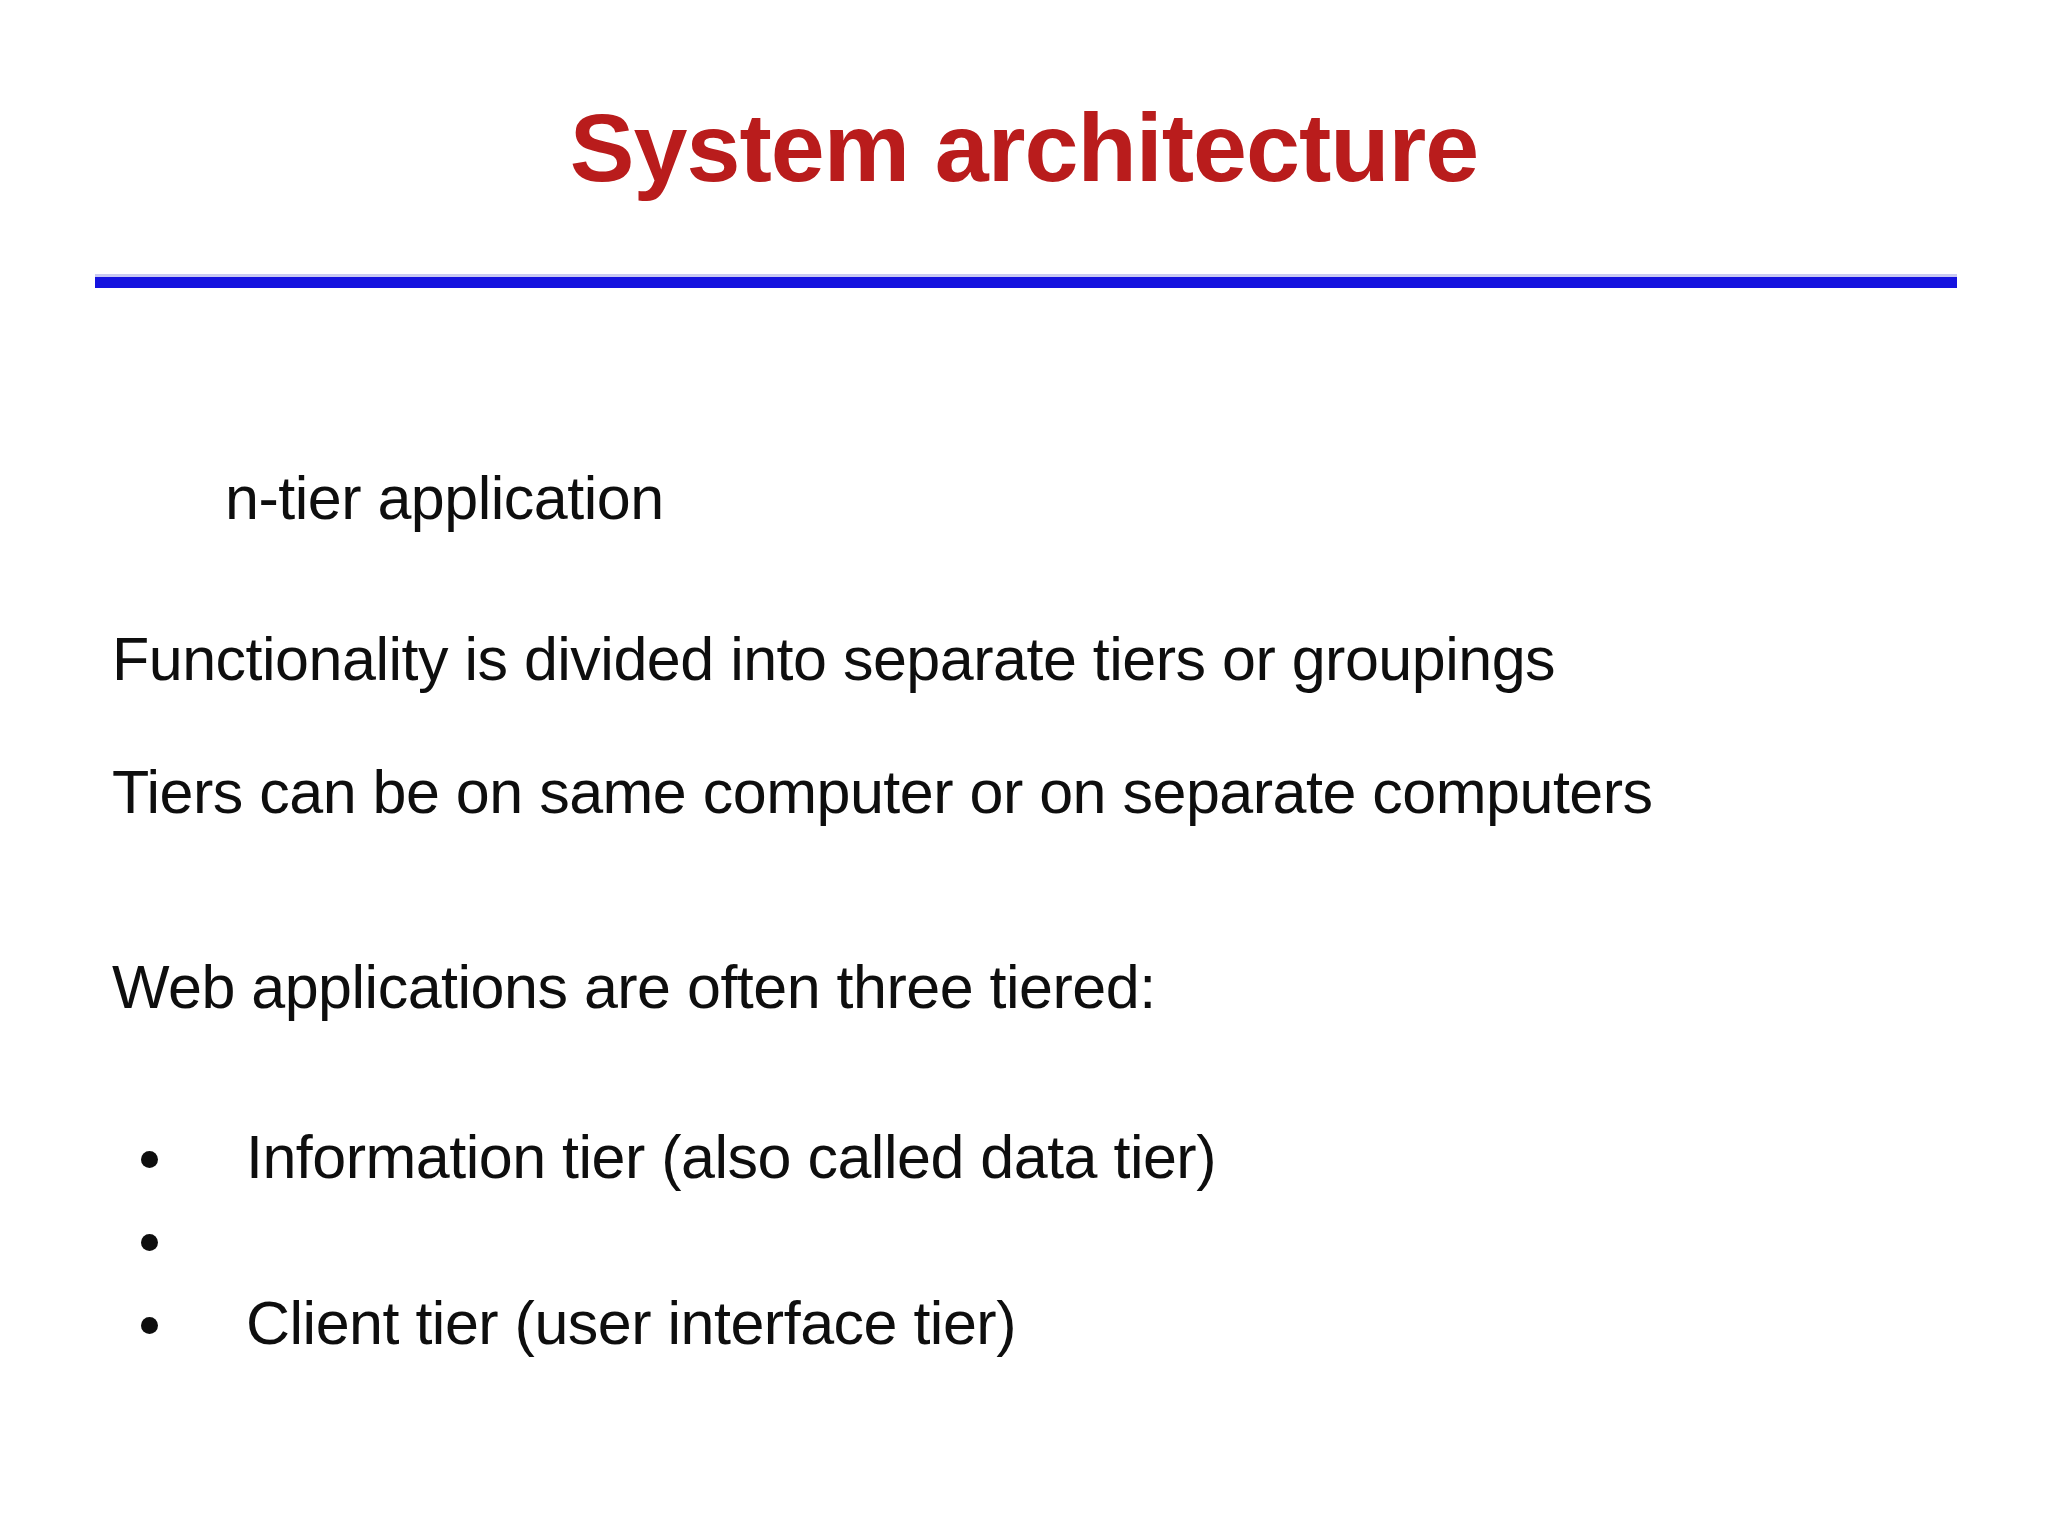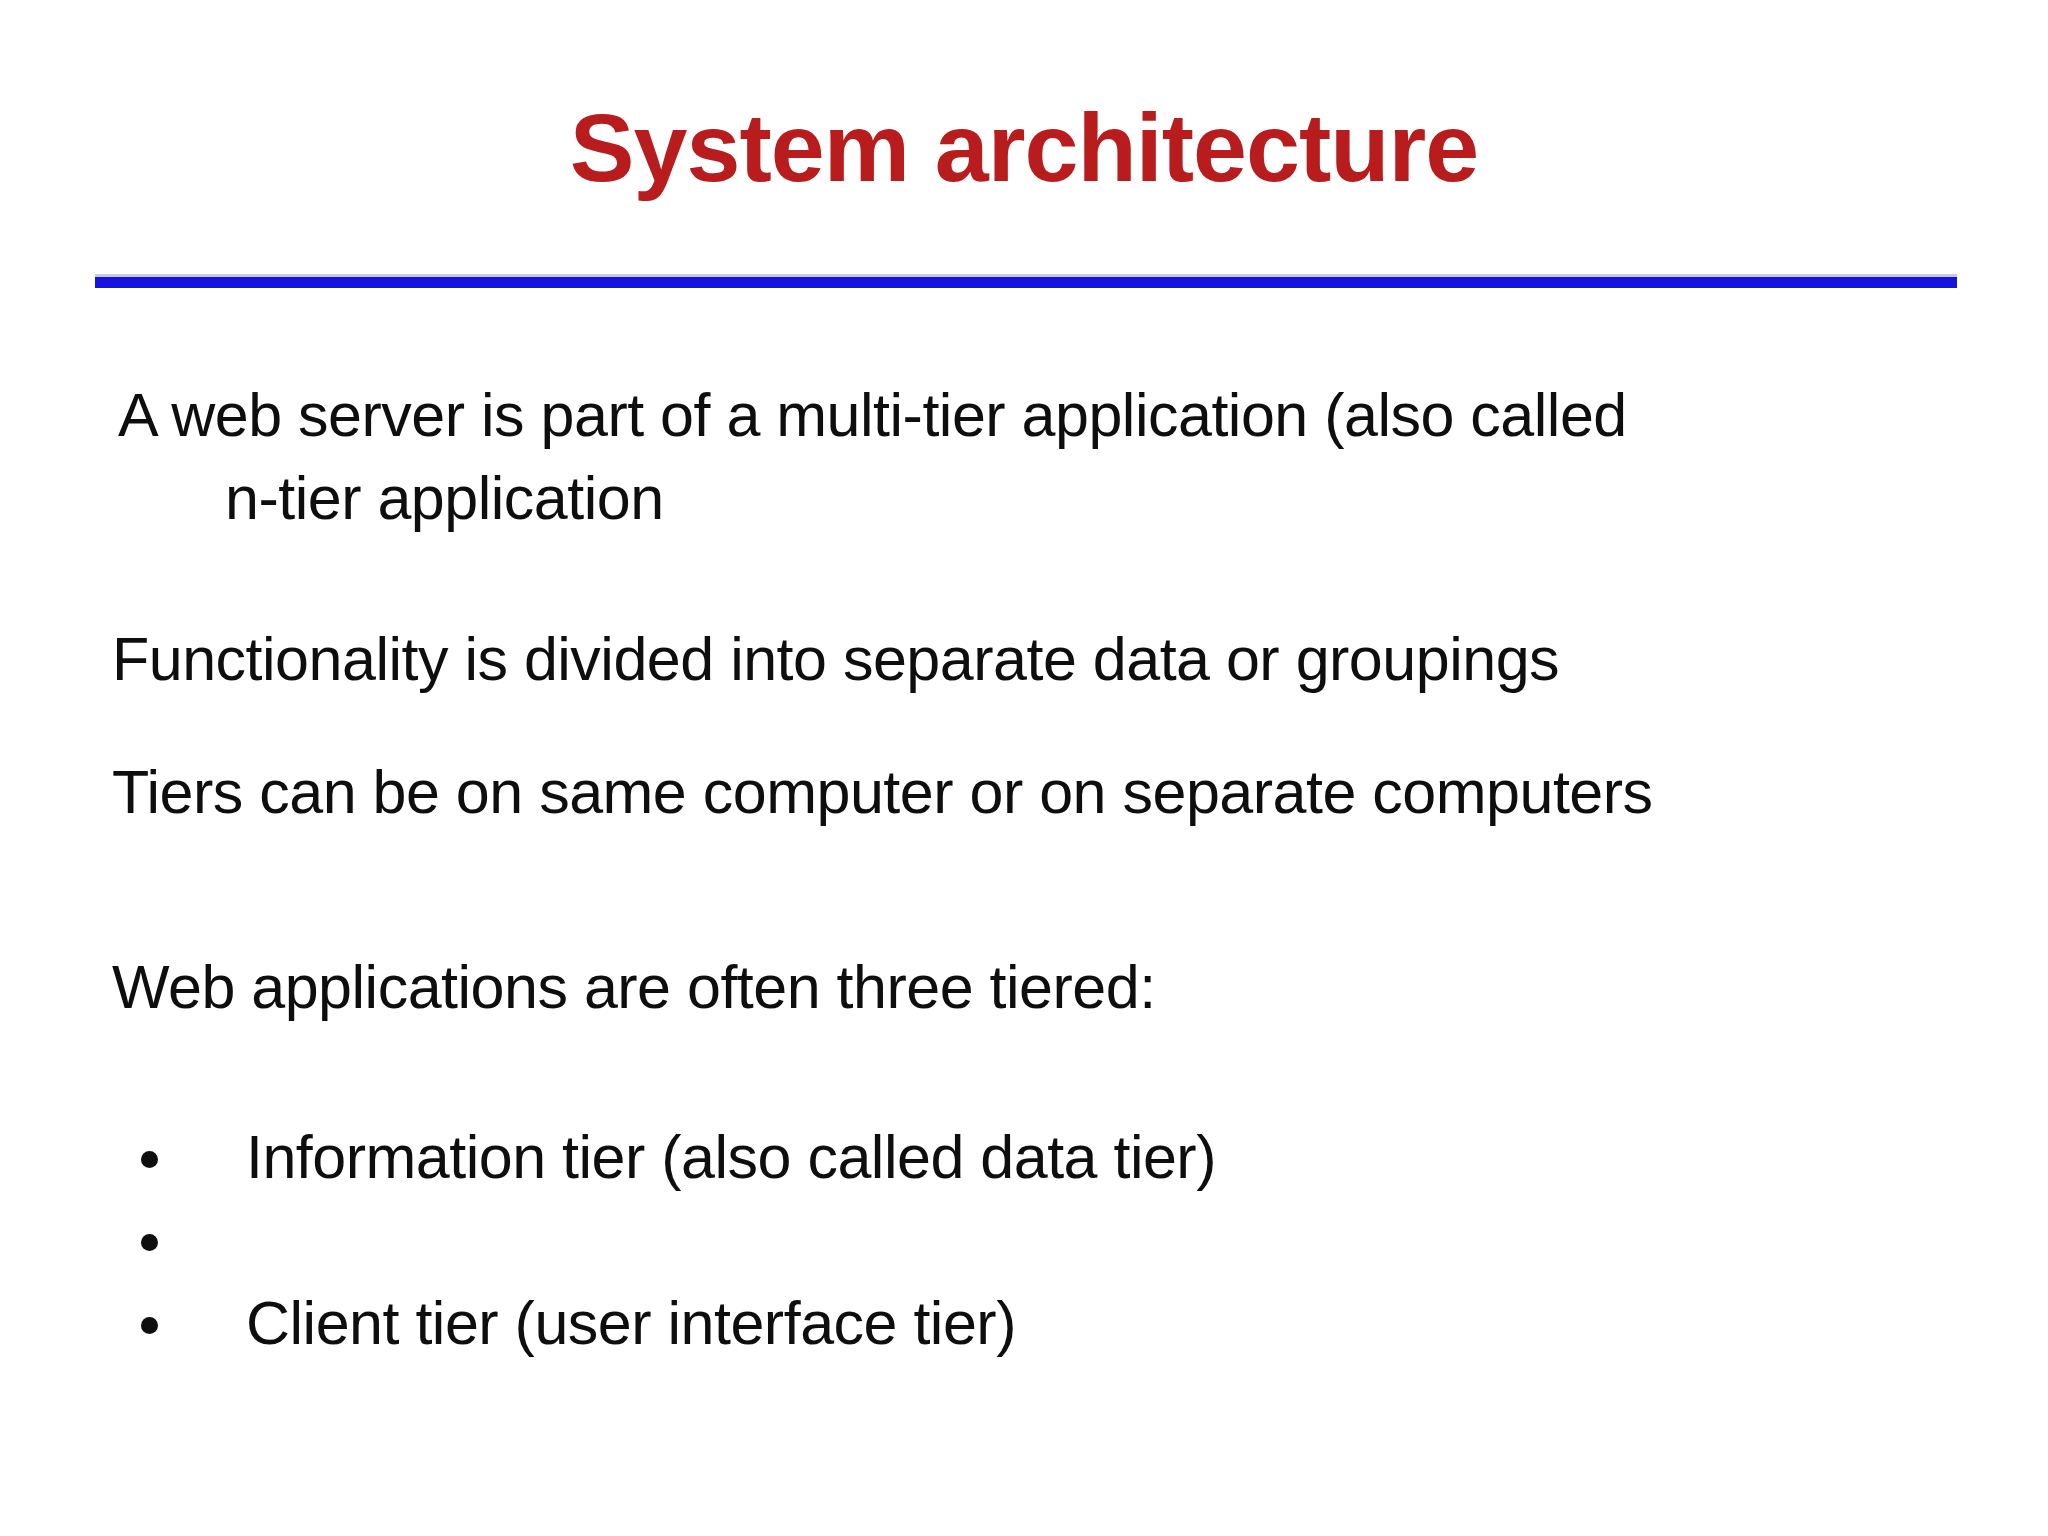--- a/index.html
+++ b/index.html
@@ -84,25 +84,24 @@
 </style>
 </head>
 <body>
 
 <div class="slide">
 
   <div class="slide-title" style="color: #b91c1c;">System architecture</div>
 
   <div class="title-rule" style="background: rgb(21, 19, 223);"></div>
 
-  <div class="body-line line-p1a">A web server is part of a multi-tier application (also called</div>
 
   <div class="body-line line-p1b">n-tier application</div>
 
-  <div class="body-line line-p2">Functionality is divided into separate data or groupings</div>
+  <div class="body-line line-p2">Functionality is divided into separate tiers or groupings</div>
 
   <div class="body-line line-p3">Tiers can be on same computer or on separate computers</div>
 
   <div class="body-line line-p4">Web applications are often three tiered:</div>
 
   <ul class="bullet-list">
     <li class="bullet-item">
       <span class="bullet-dot"></span>
       <span class="bullet-label">Information tier (also called data tier)</span>
     </li>

